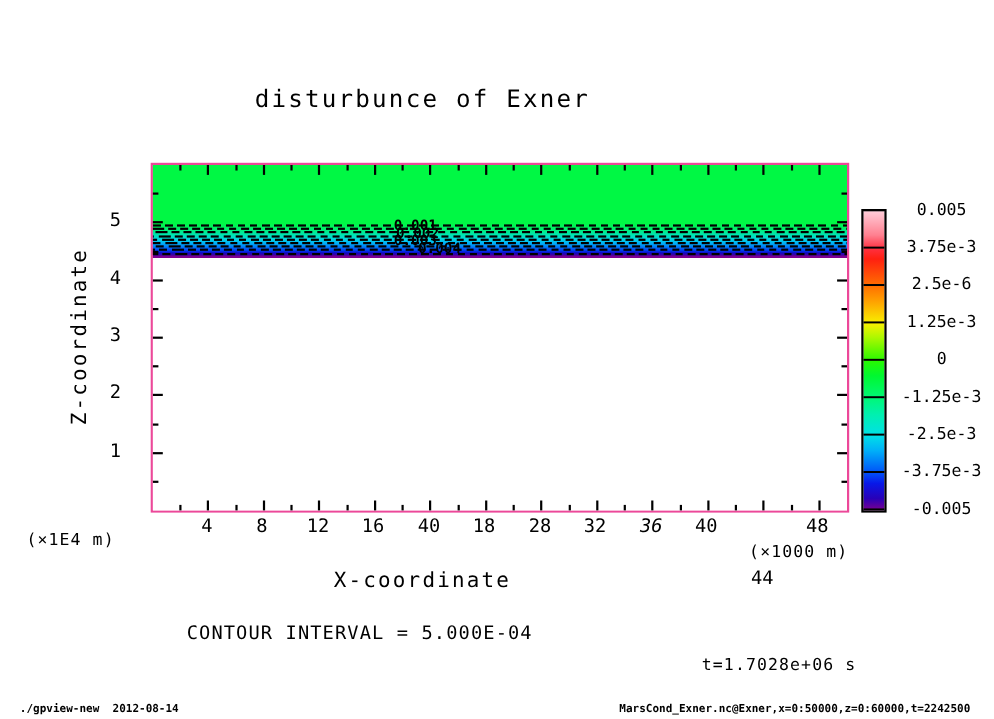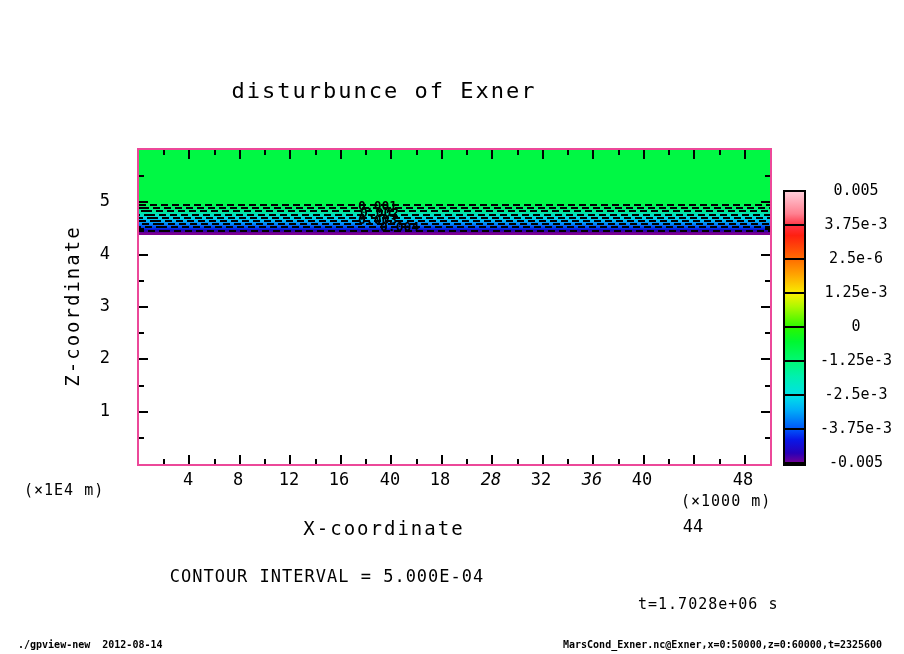--- a/index.html
+++ b/index.html
@@ -179,21 +179,21 @@
 <div class="abs ytick-label" style="left:70px;top:347px;">2</div>
 <div class="abs ytick-label" style="left:70px;top:400px;">1</div>
 <div class="abs axis-units" style="left:24px;top:481px;">(×1E4 m)</div>
 
 <div class="abs xtick-label" style="left:166px;top:469px;">4</div>
 <div class="abs xtick-label" style="left:216px;top:469px;">8</div>
 <div class="abs xtick-label" style="left:267px;top:469px;">12</div>
 <div class="abs xtick-label" style="left:317px;top:469px;">16</div>
 <div class="abs xtick-label" style="left:368px;top:469px;">40</div>
 <div class="abs xtick-label" style="left:418px;top:469px;">18</div>
-<div class="abs xtick-label" style="left:469px;top:469px;font-style:italic;">28</div>
+<div class="abs xtick-label" style="left:469px;top:469px;">28</div>
 <div class="abs xtick-label" style="left:519px;top:469px;">32</div>
 <div class="abs xtick-label" style="left:570px;top:469px;font-style:italic;">36</div>
 <div class="abs xtick-label" style="left:620px;top:469px;">40</div>
 <div class="abs xtick-label" style="left:671px;top:469px;margin-top:47px;">44</div>
 <div class="abs xtick-label" style="left:721px;top:469px;">48</div>
 <div class="abs axis-units" style="left:681px;top:492px;">(×1000 m)</div>
 <div class="abs axis-name" id="x-axis-name">X-coordinate</div>
 
 <div class="abs" id="colorbar">
   <div id="colorbar-separators"></div>
@@ -205,13 +205,13 @@
 <div class="abs cbar-label" style="top:318px;">0</div>
 <div class="abs cbar-label" style="top:352px;">-1.25e-3</div>
 <div class="abs cbar-label" style="top:386px;">-2.5e-3</div>
 <div class="abs cbar-label" style="top:420px;">-3.75e-3</div>
 <div class="abs cbar-label" style="top:454px;">-0.005</div>
 
 <div class="abs" id="contour-interval">CONTOUR INTERVAL = 5.000E-04</div>
 <div class="abs" id="time-label">t=1.7028e+06 s</div>
 
 <div class="abs footer" id="footer-left">./gpview-new  2012-08-14</div>
-<div class="abs footer" id="footer-right">MarsCond_Exner.nc@Exner,x=0:50000,z=0:60000,t=2325600</div>
+<div class="abs footer" id="footer-right">MarsCond_Exner.nc@Exner,x=0:50000,z=0:60000,t=2242500</div>
 
 </body></html>

